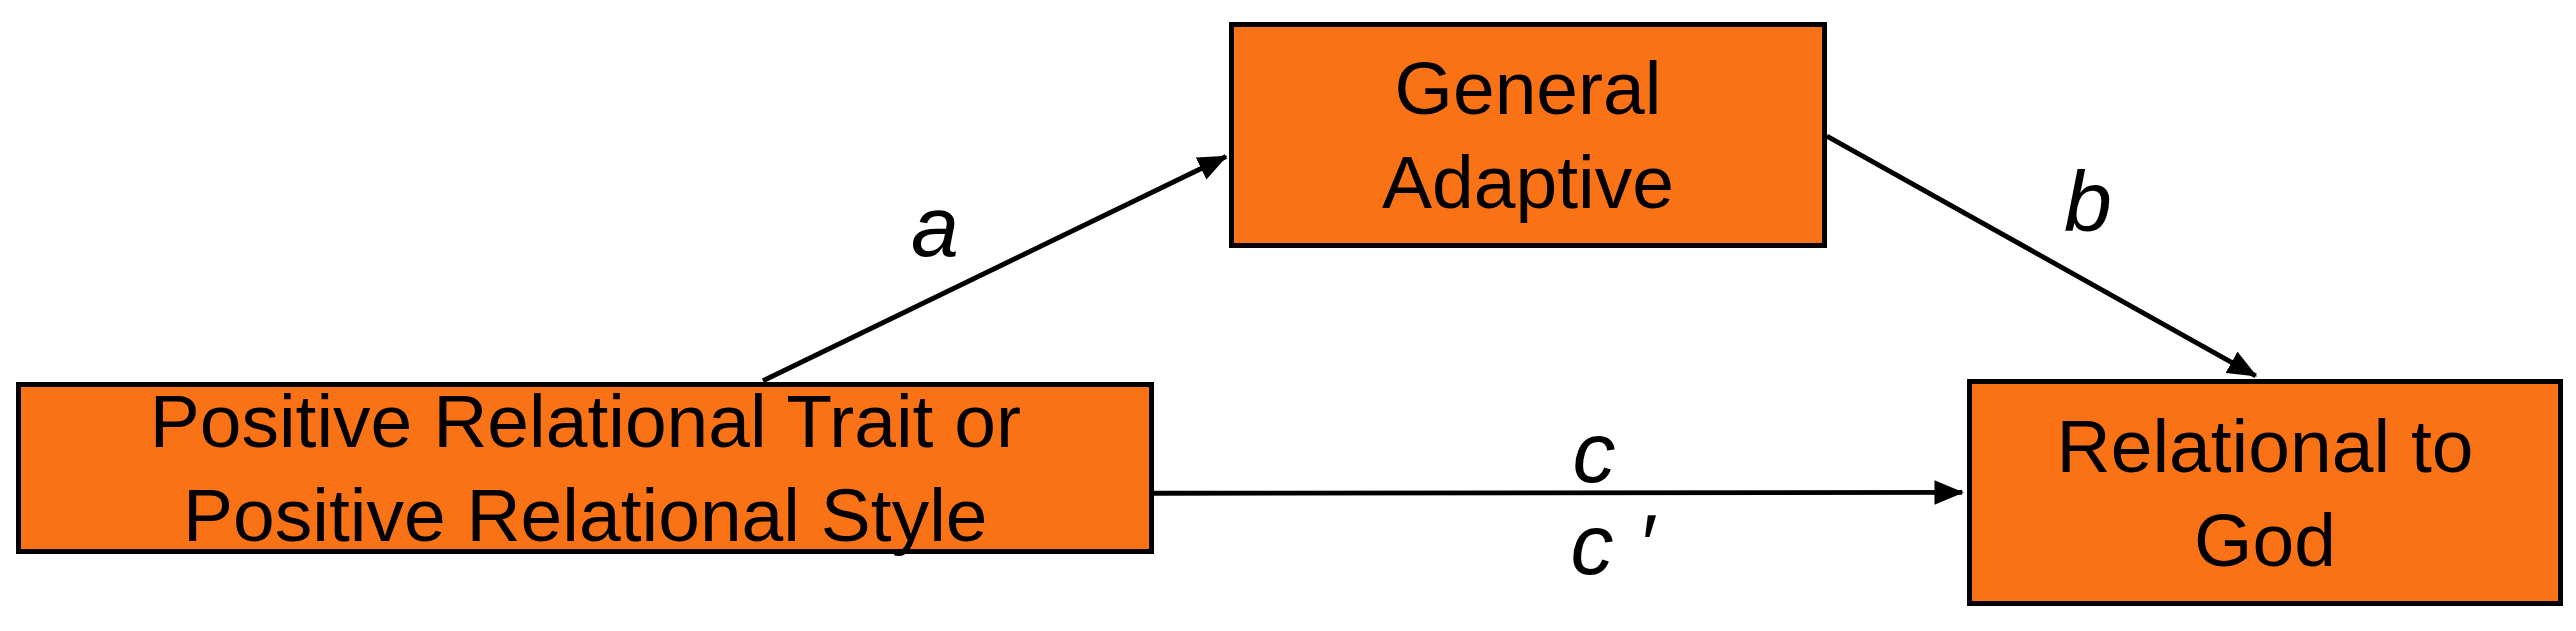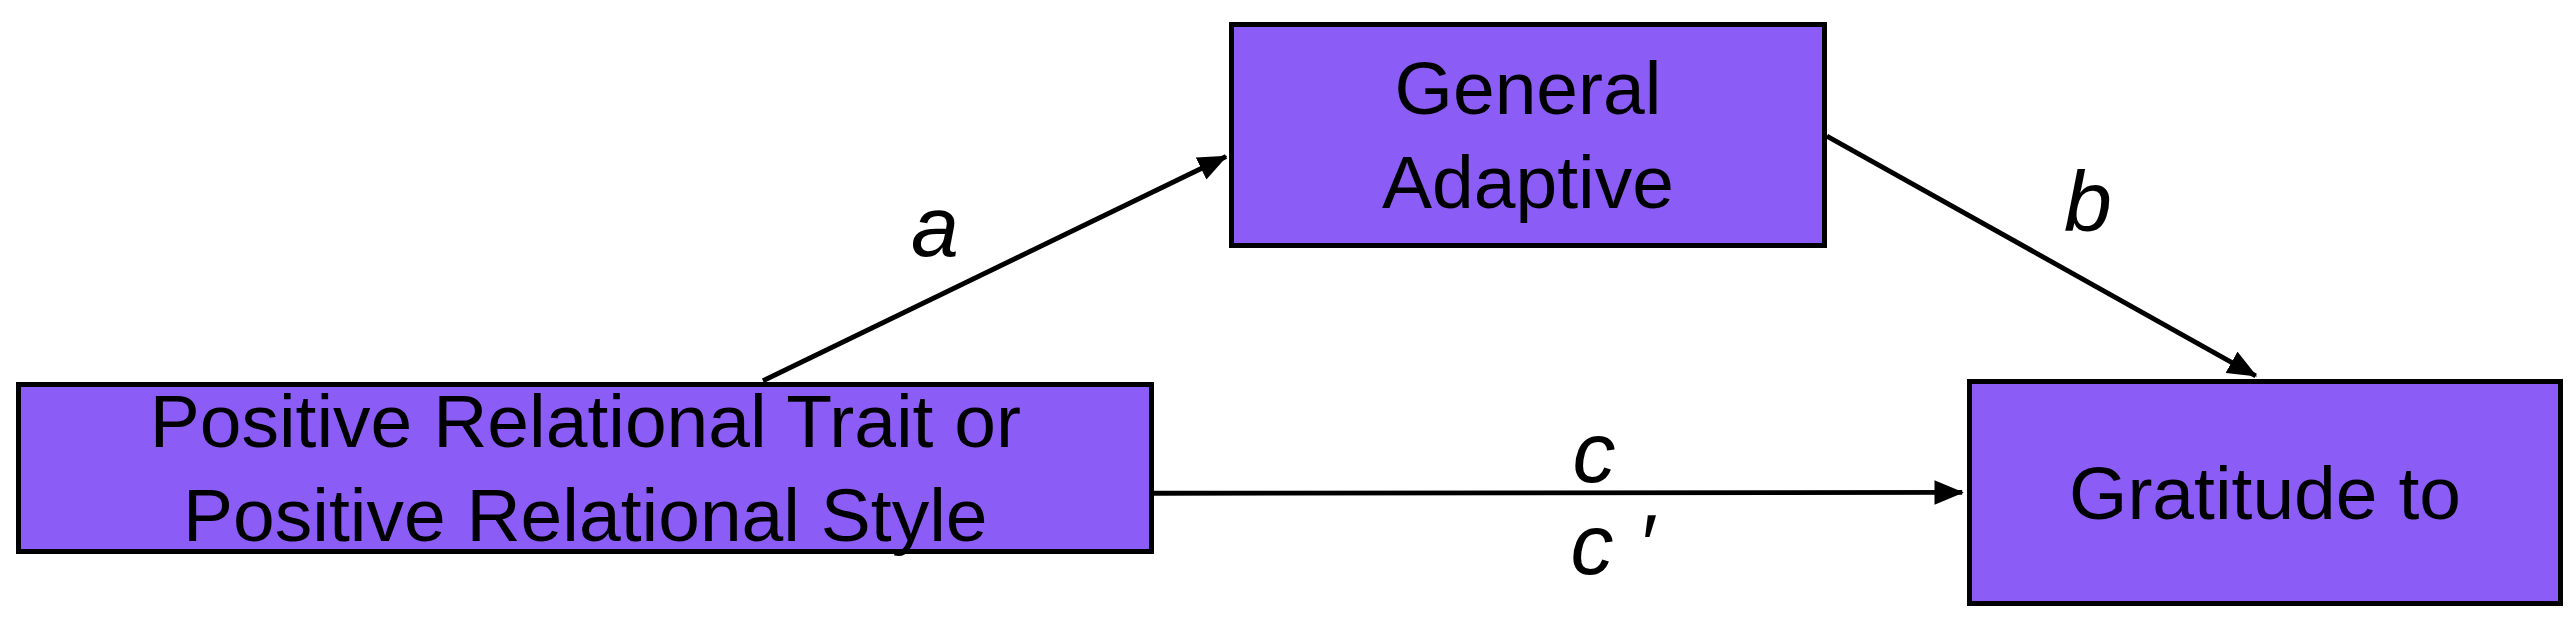--- a/index.html
+++ b/index.html
@@ -19,21 +19,21 @@
   .arrow-layer {
     position: absolute;
     left: 0;
     top: 0;
     width: 2576px;
     height: 631px;
   }
   .box {
     position: absolute;
     box-sizing: border-box;
-    background: #8b5cf6;
+    background: #f97316;
     border: 5.7px solid #000000;
     display: flex;
     flex-direction: column;
     align-items: center;
     justify-content: center;
     text-align: center;
     font-size: 75px;
     line-height: 94px;
     font-weight: 400;
   }
@@ -73,21 +73,22 @@
     <span>Positive Relational Trait or</span>
     <span>Positive Relational Style</span>
   </div>
 
   <div class="box box-mediator">
     <span>General</span>
     <span>Adaptive</span>
   </div>
 
   <div class="box box-outcome">
-    <span>Gratitude to</span>
+    <span>Relational to</span>
+    <span>God</span>
   </div>
 
   <div class="path-label label-a">a</div>
   <div class="path-label label-b">b</div>
   <div class="path-label label-c">c</div>
   <div class="path-label label-cp">c ′</div>
 
 </div>
 
 

